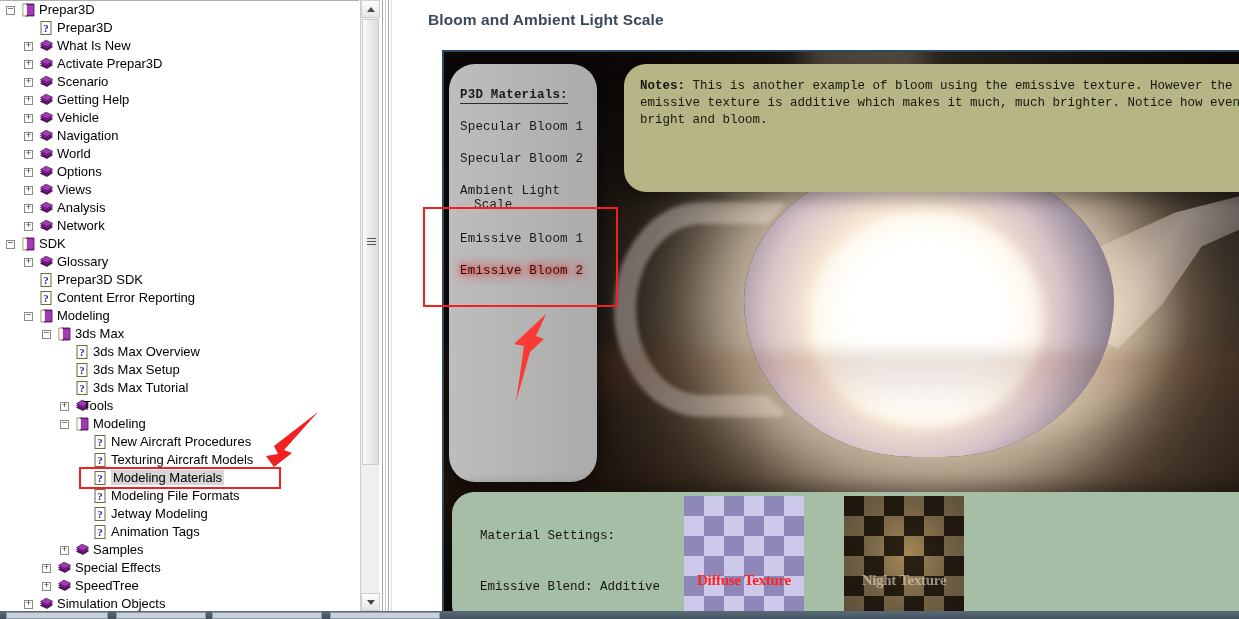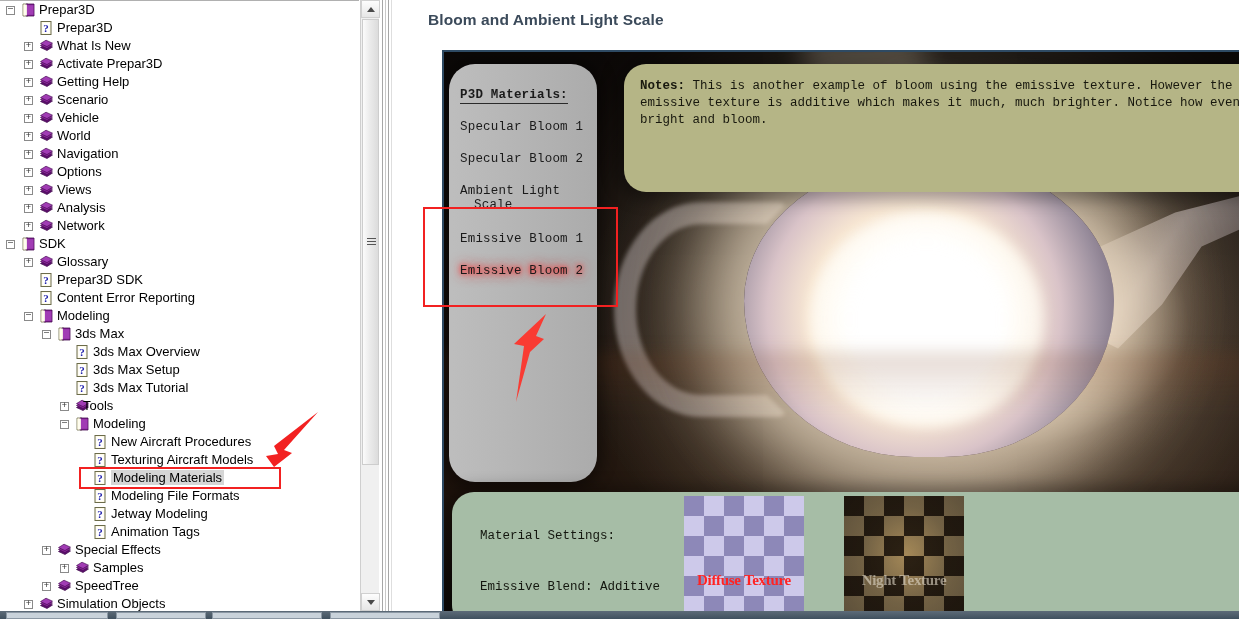--- a/index.html
+++ b/index.html
@@ -280,57 +280,57 @@
             </svg></span>
           <span class="tree-label" style="left: 57px;"><span>Activate Prepar3D</span></span>
         </li>
         <li class="tree-row">
           <span class="expander" style="left: 24px;"></span>
           <span class="ico" style="left: 39px;"><svg width="15" height="14" viewBox="0 0 15 14">
               <path d="M1.5 8.5 L7 5 L13.5 8 L8 11.5 Z" fill="#5d0f6e" stroke="#3d0749" stroke-width="0.7"></path>
               <path d="M1.5 6.5 L7 3 L13.5 6 L8 9.5 Z" fill="#8a2499" stroke="#4a0d57" stroke-width="0.7"></path>
               <path d="M1.5 4.6 L7 1.2 L13.5 4.2 L8 7.6 Z" fill="#a13cb4" stroke="#4a0d57" stroke-width="0.7"></path>
             </svg></span>
+          <span class="tree-label" style="left: 57px;"><span>Scenario</span></span>
+        </li>
+        <li class="tree-row">
+          <span class="expander" style="left: 24px;"></span>
+          <span class="ico" style="left: 39px;"><svg width="15" height="14" viewBox="0 0 15 14">
+              <path d="M1.5 8.5 L7 5 L13.5 8 L8 11.5 Z" fill="#5d0f6e" stroke="#3d0749" stroke-width="0.7"></path>
+              <path d="M1.5 6.5 L7 3 L13.5 6 L8 9.5 Z" fill="#8a2499" stroke="#4a0d57" stroke-width="0.7"></path>
+              <path d="M1.5 4.6 L7 1.2 L13.5 4.2 L8 7.6 Z" fill="#a13cb4" stroke="#4a0d57" stroke-width="0.7"></path>
+            </svg></span>
           <span class="tree-label" style="left: 57px;"><span>Getting Help</span></span>
         </li>
         <li class="tree-row">
           <span class="expander" style="left: 24px;"></span>
           <span class="ico" style="left: 39px;"><svg width="15" height="14" viewBox="0 0 15 14">
               <path d="M1.5 8.5 L7 5 L13.5 8 L8 11.5 Z" fill="#5d0f6e" stroke="#3d0749" stroke-width="0.7"></path>
               <path d="M1.5 6.5 L7 3 L13.5 6 L8 9.5 Z" fill="#8a2499" stroke="#4a0d57" stroke-width="0.7"></path>
               <path d="M1.5 4.6 L7 1.2 L13.5 4.2 L8 7.6 Z" fill="#a13cb4" stroke="#4a0d57" stroke-width="0.7"></path>
             </svg></span>
-          <span class="tree-label" style="left: 57px;"><span>Scenario</span></span>
-        </li>
-        <li class="tree-row">
-          <span class="expander" style="left: 24px;"></span>
-          <span class="ico" style="left: 39px;"><svg width="15" height="14" viewBox="0 0 15 14">
-              <path d="M1.5 8.5 L7 5 L13.5 8 L8 11.5 Z" fill="#5d0f6e" stroke="#3d0749" stroke-width="0.7"></path>
-              <path d="M1.5 6.5 L7 3 L13.5 6 L8 9.5 Z" fill="#8a2499" stroke="#4a0d57" stroke-width="0.7"></path>
-              <path d="M1.5 4.6 L7 1.2 L13.5 4.2 L8 7.6 Z" fill="#a13cb4" stroke="#4a0d57" stroke-width="0.7"></path>
-            </svg></span>
           <span class="tree-label" style="left: 57px;"><span>Vehicle</span></span>
         </li>
         <li class="tree-row">
           <span class="expander" style="left: 24px;"></span>
           <span class="ico" style="left: 39px;"><svg width="15" height="14" viewBox="0 0 15 14">
               <path d="M1.5 8.5 L7 5 L13.5 8 L8 11.5 Z" fill="#5d0f6e" stroke="#3d0749" stroke-width="0.7"></path>
               <path d="M1.5 6.5 L7 3 L13.5 6 L8 9.5 Z" fill="#8a2499" stroke="#4a0d57" stroke-width="0.7"></path>
               <path d="M1.5 4.6 L7 1.2 L13.5 4.2 L8 7.6 Z" fill="#a13cb4" stroke="#4a0d57" stroke-width="0.7"></path>
             </svg></span>
+          <span class="tree-label" style="left: 57px;"><span>Navigation</span></span>
+        </li>
+        <li class="tree-row">
+          <span class="expander" style="left: 24px;"></span>
+          <span class="ico" style="left: 39px;"><svg width="15" height="14" viewBox="0 0 15 14">
+              <path d="M1.5 8.5 L7 5 L13.5 8 L8 11.5 Z" fill="#5d0f6e" stroke="#3d0749" stroke-width="0.7"></path>
+              <path d="M1.5 6.5 L7 3 L13.5 6 L8 9.5 Z" fill="#8a2499" stroke="#4a0d57" stroke-width="0.7"></path>
+              <path d="M1.5 4.6 L7 1.2 L13.5 4.2 L8 7.6 Z" fill="#a13cb4" stroke="#4a0d57" stroke-width="0.7"></path>
+            </svg></span>
           <span class="tree-label" style="left: 57px;"><span>World</span></span>
-        </li>
-        <li class="tree-row">
-          <span class="expander" style="left: 24px;"></span>
-          <span class="ico" style="left: 39px;"><svg width="15" height="14" viewBox="0 0 15 14">
-              <path d="M1.5 8.5 L7 5 L13.5 8 L8 11.5 Z" fill="#5d0f6e" stroke="#3d0749" stroke-width="0.7"></path>
-              <path d="M1.5 6.5 L7 3 L13.5 6 L8 9.5 Z" fill="#8a2499" stroke="#4a0d57" stroke-width="0.7"></path>
-              <path d="M1.5 4.6 L7 1.2 L13.5 4.2 L8 7.6 Z" fill="#a13cb4" stroke="#4a0d57" stroke-width="0.7"></path>
-            </svg></span>
-          <span class="tree-label" style="left: 57px;"><span>Navigation</span></span>
         </li>
         <li class="tree-row">
           <span class="expander" style="left: 24px;"></span>
           <span class="ico" style="left: 39px;"><svg width="15" height="14" viewBox="0 0 15 14">
               <path d="M1.5 8.5 L7 5 L13.5 8 L8 11.5 Z" fill="#5d0f6e" stroke="#3d0749" stroke-width="0.7"></path>
               <path d="M1.5 6.5 L7 3 L13.5 6 L8 9.5 Z" fill="#8a2499" stroke="#4a0d57" stroke-width="0.7"></path>
               <path d="M1.5 4.6 L7 1.2 L13.5 4.2 L8 7.6 Z" fill="#a13cb4" stroke="#4a0d57" stroke-width="0.7"></path>
             </svg></span>
           <span class="tree-label" style="left: 57px;"><span>Options</span></span>
         </li>
@@ -501,36 +501,36 @@
         </li>
         <li class="tree-row">
           <span class="ico" style="left: 93px;"><svg width="15" height="14" viewBox="0 0 15 14">
               <rect x="2" y="0.5" width="10" height="13" fill="#fffbe8" stroke="#6b6b4a"></rect>
               <rect x="3.5" y="2" width="7" height="10" fill="#fff" stroke="none"></rect>
               <text x="7" y="11" font-family="Liberation Serif, serif" font-size="11" font-weight="bold" fill="#1a1aa8" text-anchor="middle">?</text>
             </svg></span>
           <span class="tree-label" style="left: 111px;"><span>Animation Tags</span></span>
         </li>
         <li class="tree-row">
+          <span class="expander" style="left: 60px;"></span>
+          <span class="ico" style="left: 75px;"><svg width="15" height="14" viewBox="0 0 15 14">
+              <path d="M1.5 8.5 L7 5 L13.5 8 L8 11.5 Z" fill="#5d0f6e" stroke="#3d0749" stroke-width="0.7"></path>
+              <path d="M1.5 6.5 L7 3 L13.5 6 L8 9.5 Z" fill="#8a2499" stroke="#4a0d57" stroke-width="0.7"></path>
+              <path d="M1.5 4.6 L7 1.2 L13.5 4.2 L8 7.6 Z" fill="#a13cb4" stroke="#4a0d57" stroke-width="0.7"></path>
+            </svg></span>
+          <span class="tree-label" style="left: 93px;"><span>Samples</span></span>
+        </li>
+        <li class="tree-row">
           <span class="expander" style="left: 42px;"></span>
           <span class="ico" style="left: 57px;"><svg width="15" height="14" viewBox="0 0 15 14">
               <path d="M1.5 8.5 L7 5 L13.5 8 L8 11.5 Z" fill="#5d0f6e" stroke="#3d0749" stroke-width="0.7"></path>
               <path d="M1.5 6.5 L7 3 L13.5 6 L8 9.5 Z" fill="#8a2499" stroke="#4a0d57" stroke-width="0.7"></path>
               <path d="M1.5 4.6 L7 1.2 L13.5 4.2 L8 7.6 Z" fill="#a13cb4" stroke="#4a0d57" stroke-width="0.7"></path>
             </svg></span>
           <span class="tree-label" style="left: 75px;"><span>Special Effects</span></span>
-        </li>
-        <li class="tree-row">
-          <span class="expander" style="left: 60px;"></span>
-          <span class="ico" style="left: 75px;"><svg width="15" height="14" viewBox="0 0 15 14">
-              <path d="M1.5 8.5 L7 5 L13.5 8 L8 11.5 Z" fill="#5d0f6e" stroke="#3d0749" stroke-width="0.7"></path>
-              <path d="M1.5 6.5 L7 3 L13.5 6 L8 9.5 Z" fill="#8a2499" stroke="#4a0d57" stroke-width="0.7"></path>
-              <path d="M1.5 4.6 L7 1.2 L13.5 4.2 L8 7.6 Z" fill="#a13cb4" stroke="#4a0d57" stroke-width="0.7"></path>
-            </svg></span>
-          <span class="tree-label" style="left: 93px;"><span>Samples</span></span>
         </li>
         <li class="tree-row">
           <span class="expander" style="left: 42px;"></span>
           <span class="ico" style="left: 57px;"><svg width="15" height="14" viewBox="0 0 15 14">
               <path d="M1.5 8.5 L7 5 L13.5 8 L8 11.5 Z" fill="#5d0f6e" stroke="#3d0749" stroke-width="0.7"></path>
               <path d="M1.5 6.5 L7 3 L13.5 6 L8 9.5 Z" fill="#8a2499" stroke="#4a0d57" stroke-width="0.7"></path>
               <path d="M1.5 4.6 L7 1.2 L13.5 4.2 L8 7.6 Z" fill="#a13cb4" stroke="#4a0d57" stroke-width="0.7"></path>
             </svg></span>
           <span class="tree-label" style="left: 75px;"><span>SpeedTree</span></span>
         </li>

